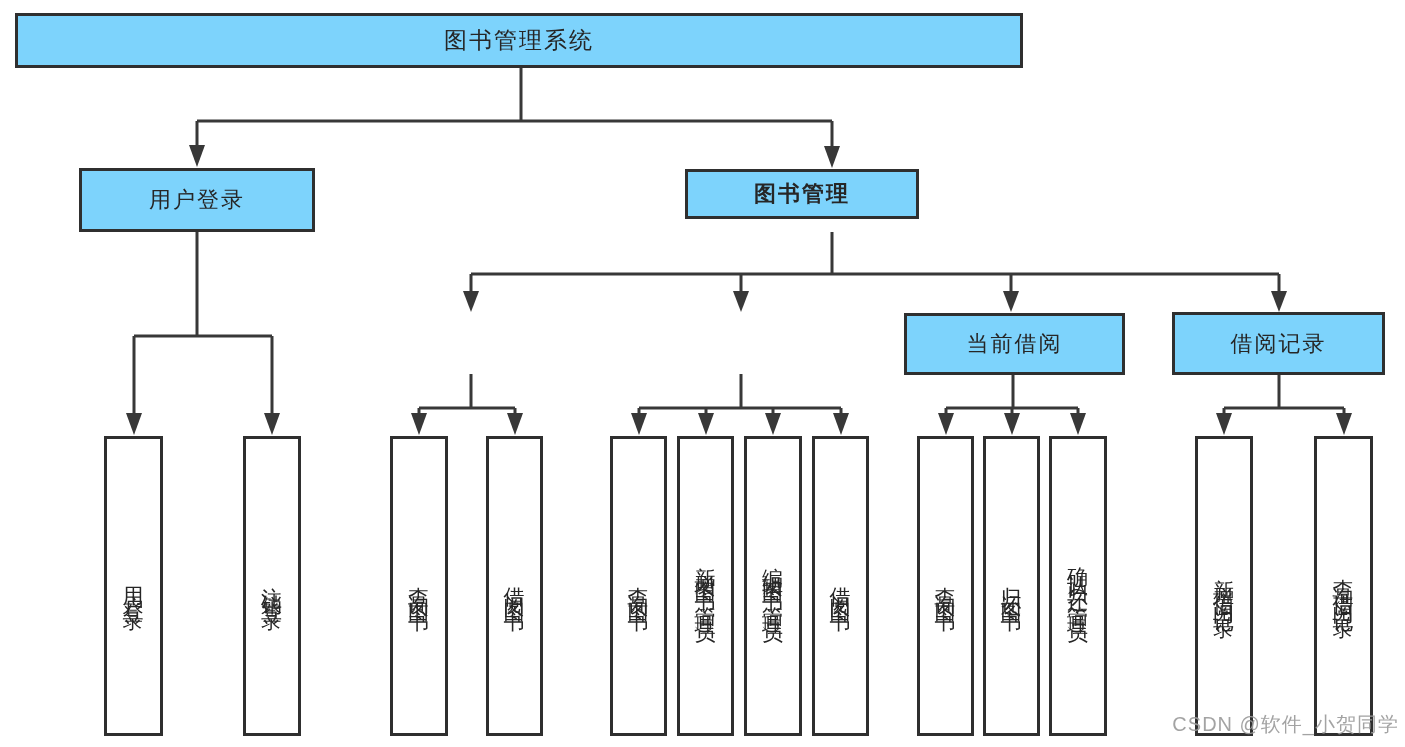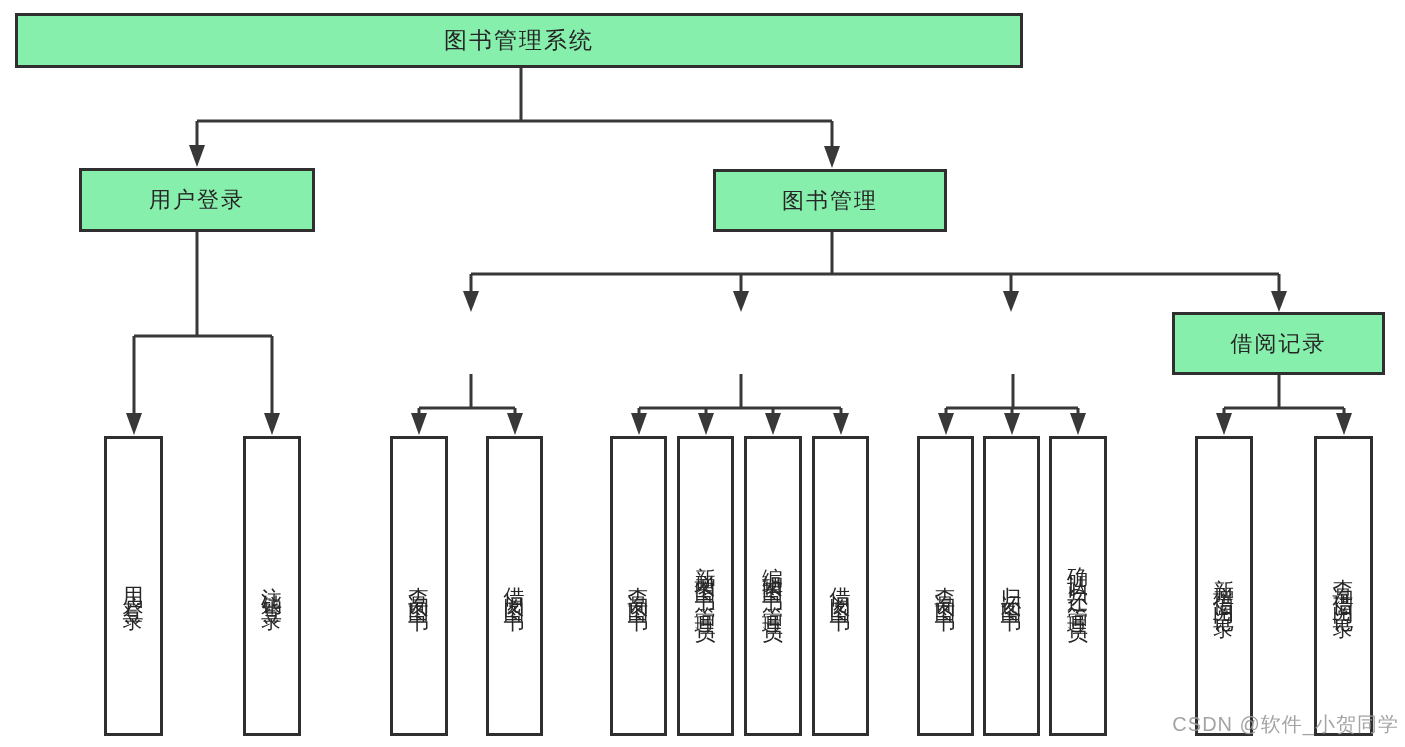--- a/index.html
+++ b/index.html
@@ -8,21 +8,21 @@
     width:1405px;height:747px;
     background:#ffffff;
     font-family:"Liberation Sans", sans-serif;
     overflow:hidden;
   }
   #wires{position:absolute;left:0;top:0;width:1405px;height:747px;}
   .hbox{
     position:absolute;
     box-sizing:border-box;
     border:3px solid #2f2f2f;
-    background:#86efac;
+    background:#7dd3fc;
     display:flex;align-items:center;justify-content:center;
     font-size:22px;color:#262626;letter-spacing:2px;
   }
   .vbox{
     position:absolute;
     box-sizing:border-box;
     top:436px;height:300px;
     border:3px solid #2f2f2f;
     background:#ffffff;
     display:flex;align-items:center;justify-content:center;
@@ -78,22 +78,23 @@
     <polygon fill="#383838" stroke="none" points="1070,413 1086,413 1078,435"></polygon>
 
     <path d="M1279,374 V408 M1224,408 H1344 M1224,408 V414 M1344,408 V414"></path>
     <polygon fill="#383838" stroke="none" points="1216,413 1232,413 1224,435"></polygon>
     <polygon fill="#383838" stroke="none" points="1336,413 1352,413 1344,435"></polygon>
   </svg>
 
   <div class="hbox" style="left:15px;top:13px;width:1008px;height:55px;font-size:23px;">图书管理系统</div>
 
   <div class="hbox" style="left:79px;top:168px;width:236px;height:64px;">用户登录</div>
-  <div class="hbox" style="left:713px;top:169px;width:234px;height:63px;">图书管理</div>
+  <div class="hbox" style="left:685px;top:169px;width:234px;height:50px;font-weight:bold;">图书管理</div>
 
+  <div class="hbox" style="left:904px;top:313px;width:221px;height:62px;">当前借阅</div>
   <div class="hbox" style="left:1172px;top:312px;width:213px;height:63px;">借阅记录</div>
 
   <div class="vbox" style="left:104px;width:59px;">用户登录</div>
   <div class="vbox" style="left:243px;width:58px;">注销登录</div>
 
   <div class="vbox" style="left:390px;width:58px;">查询图书</div>
   <div class="vbox" style="left:486px;width:57px;">借阅图书</div>
 
   <div class="vbox" style="left:610px;width:57px;">查询图书</div>
   <div class="vbox" style="left:677px;width:57px;">新增图书（管理员）</div>

